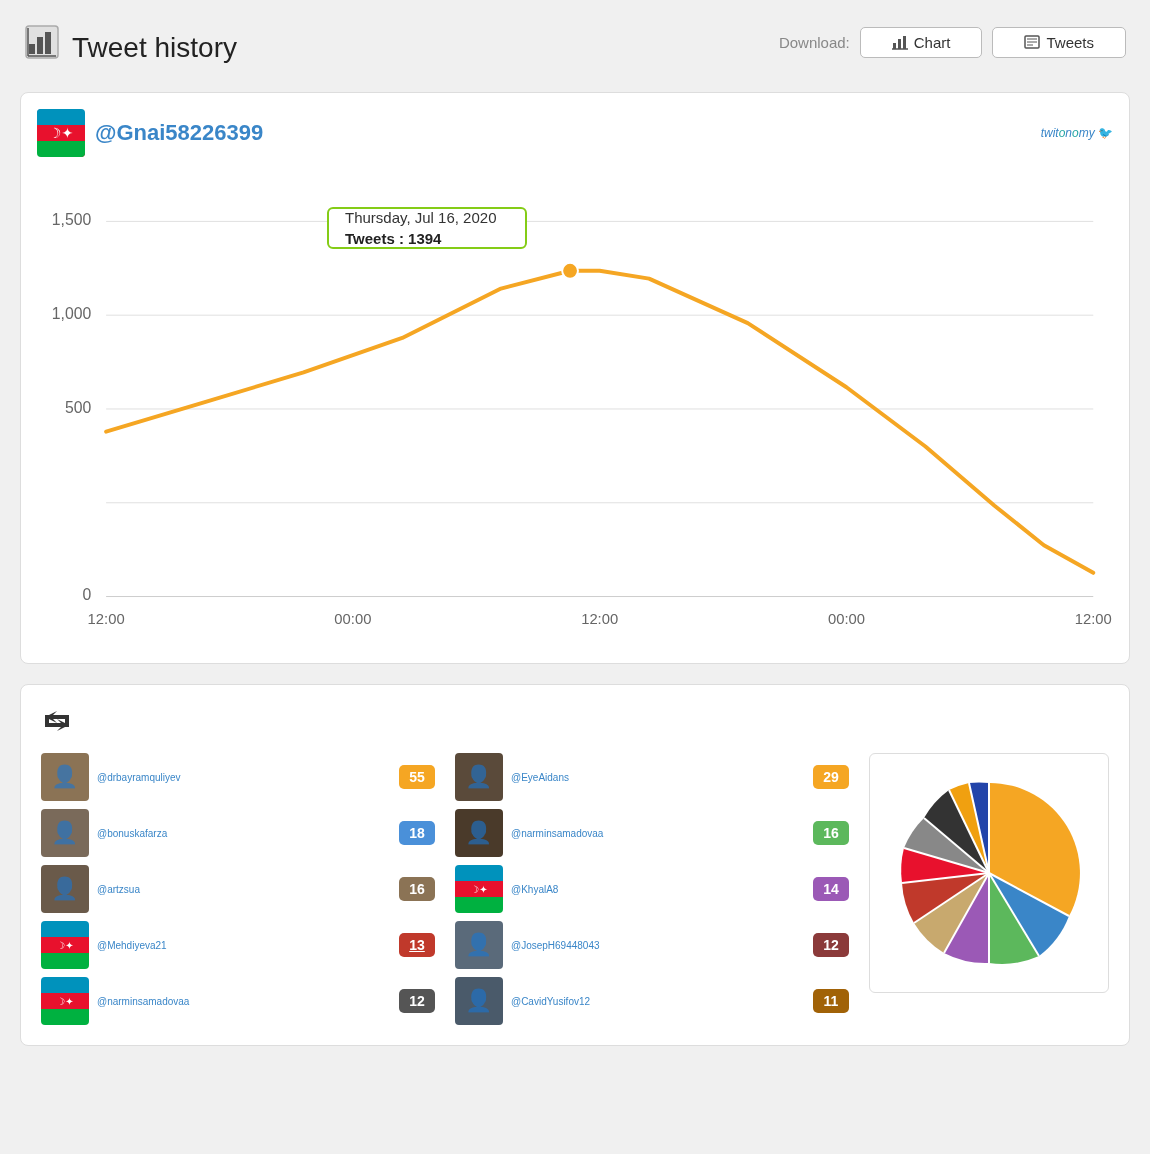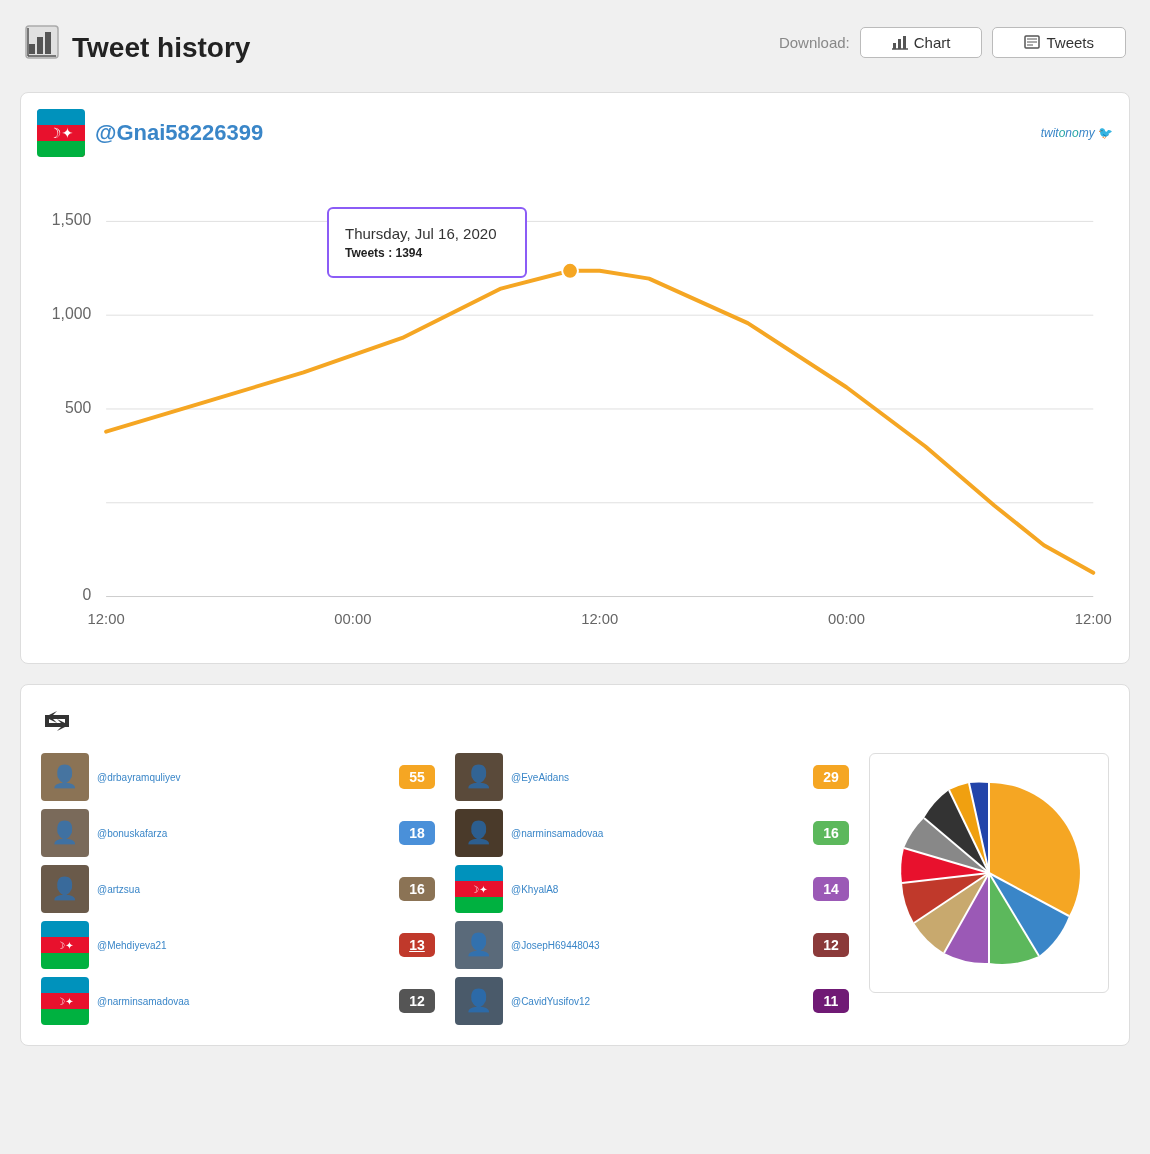--- a/index.html
+++ b/index.html
@@ -28,21 +28,21 @@
       display: flex;
       align-items: center;
       gap: 12px;
     }
     .header-icon {
       width: 36px;
       height: 36px;
     }
     .page-title {
       font-size: 28px;
-      font-weight: bold;
+      font-weight: normal;
       color: #222;
       margin-top: 12px;
     }
     .header-right {
       display: flex;
       align-items: center;
       gap: 10px;
     }
     .download-label {
       color: #888;
@@ -117,36 +117,36 @@
       width: 100%;
       height: 100%;
     }
 
     
     .chart-tooltip {
       position: absolute;
       top: 40px;
       left: 290px;
       background: white;
-      border: 2px solid #8b5cf6;
+      border: 2px solid #84cc16;
       border-radius: 6px;
-      padding: 16px 16px;
+      padding: 0 16px;
       font-size: 15px;
       color: #333;
       pointer-events: none;
       z-index: 10;
       min-width: 200px;
     }
     .tooltip-date {
       font-weight: normal;
       margin-bottom: 4px;
     }
     .tooltip-tweets {
       color: #f90;
-      font-size: 12px;
+      font-size: 15px;
     }
     .tooltip-tweets span {
       color: #222;
       font-weight: bold;
     }
 
     
     .users-section {
       background: white;
       border-radius: 8px;
@@ -417,21 +417,21 @@
       </div>
     </div>
             <span class="user-handle">@narminsamadovaa</span>
             <span class="count-badge" style="background-color: rgb(85, 85, 85);">12</span>
           </div>
           <div class="user-row">
             <div class="user-thumb">
               <div style="width:100%;height:100%;background:#4a5a6a;display:flex;align-items:center;justify-content:center;font-size:22px;color:rgba(255,255,255,0.6);">👤</div>
             </div>
             <span class="user-handle">@CavidYusifov12</span>
-            <span class="count-badge" style="background-color: #701a75;">11</span>
+            <span class="count-badge" style="background-color: #a16207;">11</span>
           </div>
         </div>
 
       <div class="pie-container">
         <svg width="210" height="210" viewBox="0 0 210 210">
 
           <path d="M105,105 L105,15 A90,90 0 0,1 185,148 Z" fill="#f5a623"></path>
 
           <path d="M105,105 L185,148 A90,90 0 0,1 155,188 Z" fill="#3a86c8"></path>
 

